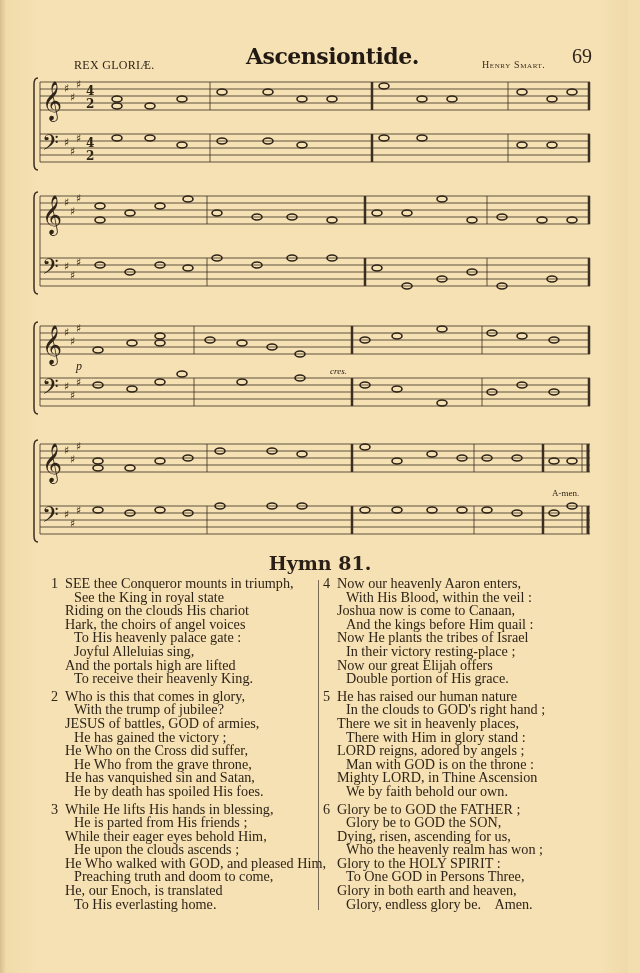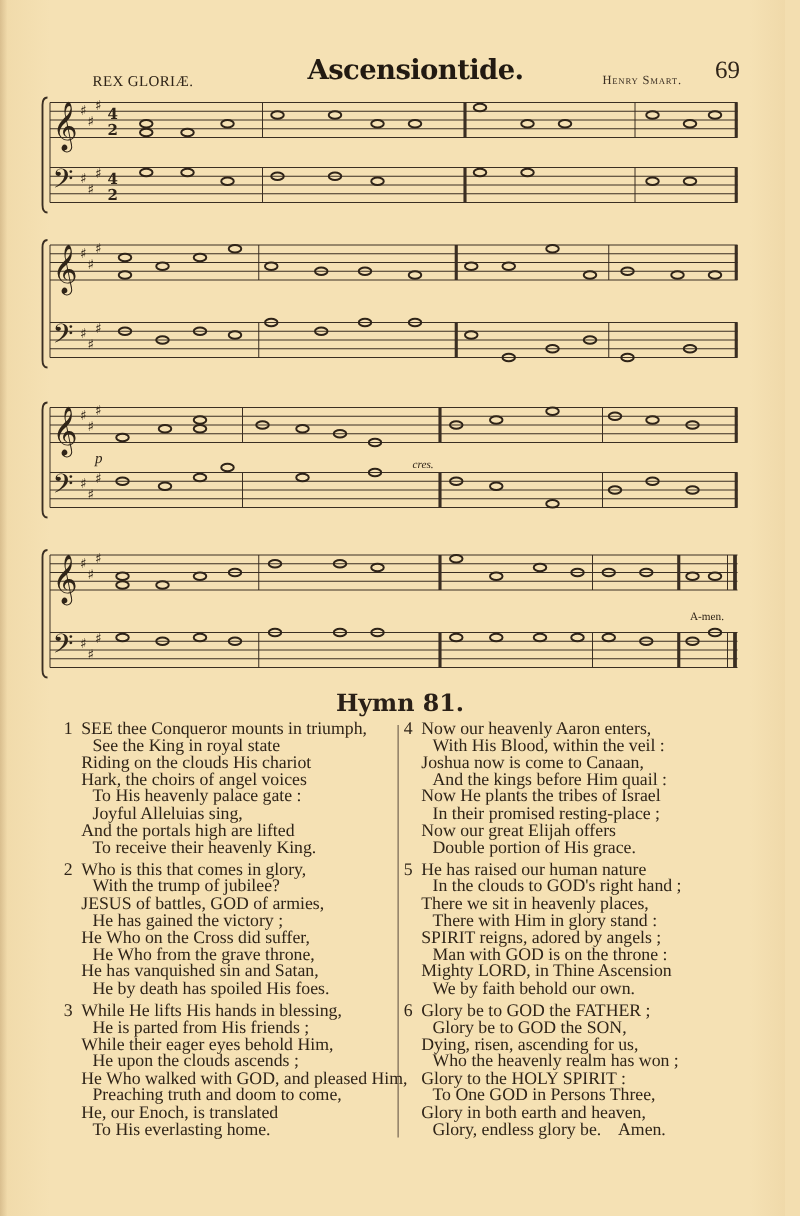--- a/index.html
+++ b/index.html
@@ -401,30 +401,30 @@
       </div>
     </div>
 
     <div class="col right">
       <div class="verse">
         <div class="line"><span class="num">4</span><span>Now our heavenly Aaron enters,</span></div>
         <div class="line indent">With His Blood, within the veil :</div>
         <div class="line" style="padding-left:14px">Joshua now is come to Canaan,</div>
         <div class="line indent">And the kings before Him quail :</div>
         <div class="line" style="padding-left:14px">Now He plants the tribes of Israel</div>
-        <div class="line indent">In their promised resting-place ;</div>
+        <div class="line indent">In their victory resting-place ;</div>
         <div class="line" style="padding-left:14px">Now our great Elijah offers</div>
         <div class="line indent">Double portion of His grace.</div>
       </div>
       <div class="verse">
         <div class="line"><span class="num">5</span><span>He has raised our human nature</span></div>
         <div class="line indent">In the clouds to GOD's right hand ;</div>
         <div class="line" style="padding-left:14px">There we sit in heavenly places,</div>
         <div class="line indent">There with Him in glory stand :</div>
-        <div class="line" style="padding-left:14px">SPIRIT reigns, adored by angels ;</div>
+        <div class="line" style="padding-left:14px">LORD reigns, adored by angels ;</div>
         <div class="line indent">Man with GOD is on the throne :</div>
         <div class="line" style="padding-left:14px">Mighty LORD, in Thine Ascension</div>
         <div class="line indent">We by faith behold our own.</div>
       </div>
       <div class="verse">
         <div class="line"><span class="num">6</span><span>Glory be to GOD the FATHER ;</span></div>
         <div class="line indent">Glory be to GOD the SON,</div>
         <div class="line" style="padding-left:14px">Dying, risen, ascending for us,</div>
         <div class="line indent">Who the heavenly realm has won ;</div>
         <div class="line" style="padding-left:14px">Glory to the HOLY SPIRIT :</div>

